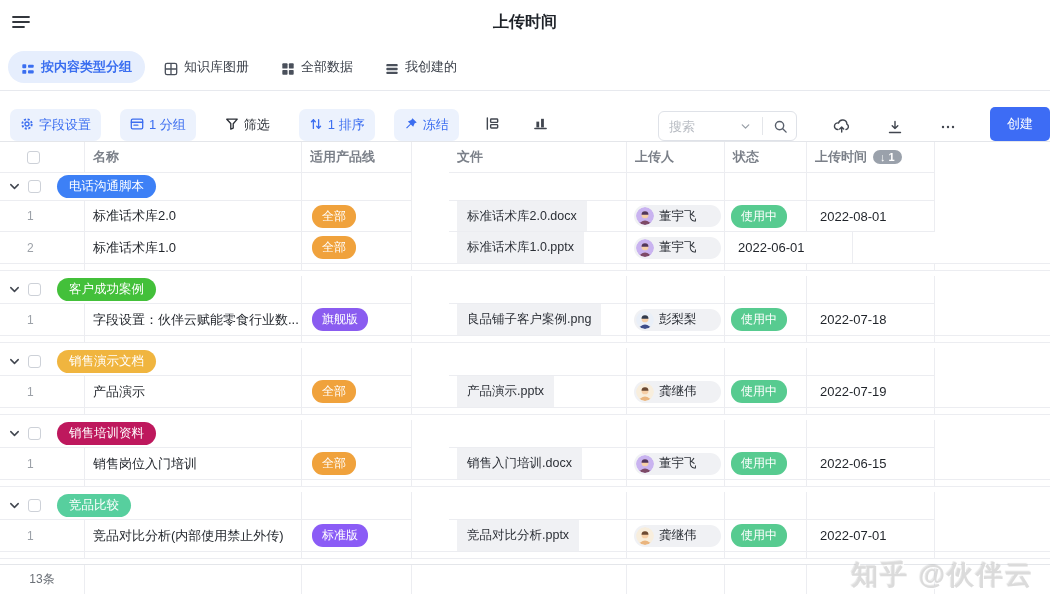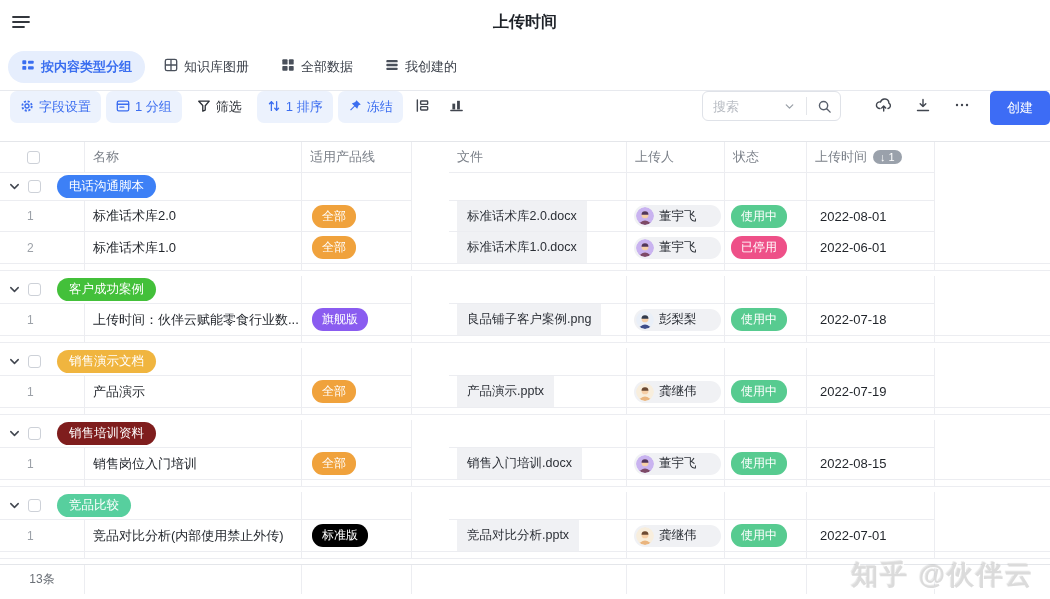--- a/index.html
+++ b/index.html
@@ -8,48 +8,48 @@
     width:1050px; height:599px; overflow:hidden; position:relative;
     background:#fff; color:#1f2329;
     font-family:"Liberation Sans", sans-serif;
   }
   
   .topbar { height:44px; position:relative; display:flex; align-items:center; justify-content:center; }
   .hamburger { position:absolute; left:12px; top:15px; width:18px; height:14px; cursor:pointer; }
   .page-title { font-size:16px; font-weight:700; }
   
   .tabs { height:47px; display:flex; align-items:center; gap:6px; padding:0 8px; border-bottom:1px solid #e7e9ee; }
-  .tab { display:flex; align-items:flex-start; gap:6px; padding:7px 13px; border-radius:17px; font-size:13px; color:#3b404a; cursor:pointer; white-space:nowrap; }
+  .tab { display:flex; align-items:flex-end; gap:6px; padding:7px 13px; border-radius:17px; font-size:13px; color:#3b404a; cursor:pointer; white-space:nowrap; }
   .tab .ticon { display:flex; color:#4a505b; }
   .tab.active { background:#e6eefd; color:#3a6ef0; font-weight:700; }
   .tab.active .ticon { color:#3a6ef0; }
   
-  .toolbar { height:51px; display:flex; align-items:flex-start; gap:5px; padding:0 0 0 10px; border-bottom:1px solid #e4e6ea; }
+  .toolbar { height:51px; display:flex; align-items:flex-end; gap:19px; padding:0 0 0 10px; border-bottom:1px solid #e4e6ea; }
   .tbtn { display:flex; align-items:center; gap:5px; padding:7px 10px; border-radius:7px; font-size:13px; color:#2b2f36; cursor:pointer; white-space:nowrap; }
   .tbtn.blue { background:#ecf2fd; color:#3c6ef0; }
   .tbtn.icononly { padding:7px 7px; color:#41464f; }
   .spacer { flex:1; }
-  .searchbox { display:flex; align-items:center; height:30px; border:1px solid #dfe2e8; border-radius:6px; background:#fff; margin-right:20px; }
+  .searchbox { display:flex; align-items:center; height:30px; border:1px solid #dfe2e8; border-radius:6px; background:#fff; margin-right:8px; }
   .searchbox input { border:none; outline:none; width:72px; font-size:13px; padding:0 0 0 10px; color:#2b2f36; background:transparent; }
   .searchbox input::placeholder { color:#b7bbc2; }
   .sdivider { width:1px; height:18px; background:#e4e6ea; margin:0 2px; }
   .sbtn { display:flex; align-items:center; padding:0 8px; color:#585f6b; cursor:pointer; }
   .iconbtn { display:flex; align-items:center; padding:6px 9px; color:#41464f; cursor:pointer; }
   .create-btn { margin-left:6px; height:34px; padding:0 17px; border:none; border-radius:5px; background:#3d6cf5; color:#fff; font-size:13px; font-family:inherit; cursor:pointer; }
   
   .table { font-size:13px; }
   .row { display:flex; align-items:center; }
   .cell { height:100%; display:flex; align-items:center; border-right:1px solid #ecedf1; border-bottom:1px solid #ecedf1; overflow:hidden; }
   .c0 { width:85px; } .c1 { width:217px; } .c2 { width:110px; } .c3 { width:178px;margin-left:37px; }
   .c4 { width:98px; } .c5 { width:82px;align-items:center; } .c6 { width:128px; } .c7 { flex:1; border:none; }
   .cmerge { width:302px; }
   .nbb { border-bottom:none; }
   .thead { height:31px; color:#7b8089; }
   .thead .c0 { padding-left:27px; }
-  .hpad { padding-left:8px; }
+  .hpad { padding-left:8px;font-weight:bold; }
   .grow { height:28px; }
   .drow { height:31px; }
   .strip { height:8px; border-top:1px solid #ecedf1; border-bottom:1px solid #ecedf1; }
   .strip .cell { border-bottom:none; }
   .gap { height:5px; }
   .tfoot { height:30px; display:flex; border-top:1px solid #e4e6ea; color:#6b7077; font-size:12px; }
   .tfoot .cell { border-bottom:none; }
   .tfoot .c0 { justify-content:center; }
   .rownum { width:100%; padding-left:27px; color:#9ca1a8; font-size:12px; }
   .namecell { padding-left:8px; white-space:nowrap; overflow:hidden; text-overflow:ellipsis; }
@@ -308,43 +308,40 @@
       </div>
       <div class="row drow">
         <div class="cell c0 nbb">
           <span class="rownum">2</span>
         </div>
         <div class="cell c1 namecell nbb">标准话术库1.0</div>
         <div class="cell c2 nbb">
           <span class="pill ml10" style="background: rgb(240, 162, 60);">全部</span>
         </div>
         <div class="cell c3 nbb">
-          <span class="graypill ml8">标准话术库1.0.docx</span>
+          <span class="graypill ml8">标准话术库1.0.pptx</span>
         </div>
         <div class="cell c4 nbb">
           <span class="userpill ml7">
             <svg width="18" height="18" viewBox="0 0 24 24">
               <defs>
                 <clipPath id="av1">
                   <circle cx="12" cy="12" r="12"></circle>
                 </clipPath>
               </defs>
               <g clip-path="url(#av1)">
                 <rect width="24" height="24" fill="#c9b3f0"></rect>
                 <path d="M4 26 a8 8 0 0 1 16 0 z" fill="#7d4a66"></path>
                 <circle cx="12" cy="10.5" r="4.6" fill="#f6cfa7"></circle>
                 <path d="M7.4 10.2 a4.6 4.6 0 0 1 9.2 0 z" fill="#50355c"></path>
               </g>
             </svg>
             <span class="uname">董宇飞</span>
           </span>
         </div>
-        <div class="cell c5 nbb">
-          <span class="pill ml6" style="background: rgb(238, 80, 136);">已停用</span>
-        </div>
         <div class="cell c6 datecell nbb">2022-06-01</div>
         <div class="cell c7"></div>
       </div>
       <div class="row strip">
         <div class="cell c0"></div>
         <div class="cell c1"></div>
         <div class="cell c2"></div>
         <div class="cell c3"></div>
         <div class="cell c4"></div>
         <div class="cell c5"></div>
@@ -366,21 +363,21 @@
         <div class="cell c3"></div>
         <div class="cell c4"></div>
         <div class="cell c5"></div>
         <div class="cell c6"></div>
         <div class="cell c7"></div>
       </div>
       <div class="row drow">
         <div class="cell c0 nbb">
           <span class="rownum">1</span>
         </div>
-        <div class="cell c1 namecell nbb">上传时间：伙伴云赋能零食行业数...</div>
+        <div class="cell c1 namecell nbb">字段设置：伙伴云赋能零食行业数...</div>
         <div class="cell c2 nbb">
           <span class="pill ml10" style="background: rgb(138, 92, 240);">旗舰版</span>
         </div>
         <div class="cell c3 nbb">
           <span class="graypill ml8">良品铺子客户案例.png</span>
         </div>
         <div class="cell c4 nbb">
           <span class="userpill ml7">
             <svg width="18" height="18" viewBox="0 0 24 24">
               <defs>
@@ -479,21 +476,21 @@
       </div>
       <div class="row gap"></div>
       <div class="row grow">
         <div class="cell cmerge">
           <span class="gchev">
             <svg width="13" height="13" viewBox="0 0 14 14" fill="none" stroke="#41464f" stroke-width="1.6" stroke-linecap="round" stroke-linejoin="round">
               <path d="M3 5 l4 4 4 -4"></path>
             </svg>
           </span>
           <span class="cb"></span>
-          <span class="gpill" style="background: #7f1d1d;">销售培训资料</span>
+          <span class="gpill" style="background: #be185d;">销售培训资料</span>
         </div>
         <div class="cell c2"></div>
         <div class="cell c3"></div>
         <div class="cell c4"></div>
         <div class="cell c5"></div>
         <div class="cell c6"></div>
         <div class="cell c7"></div>
       </div>
       <div class="row drow">
         <div class="cell c0 nbb">
@@ -520,21 +517,21 @@
                 <circle cx="12" cy="10.5" r="4.6" fill="#f6cfa7"></circle>
                 <path d="M7.4 10.2 a4.6 4.6 0 0 1 9.2 0 z" fill="#50355c"></path>
               </g>
             </svg>
             <span class="uname">董宇飞</span>
           </span>
         </div>
         <div class="cell c5 nbb">
           <span class="pill ml6" style="background: rgb(87, 203, 144);">使用中</span>
         </div>
-        <div class="cell c6 datecell nbb">2022-08-15</div>
+        <div class="cell c6 datecell nbb">2022-06-15</div>
         <div class="cell c7"></div>
       </div>
       <div class="row strip">
         <div class="cell c0"></div>
         <div class="cell c1"></div>
         <div class="cell c2"></div>
         <div class="cell c3"></div>
         <div class="cell c4"></div>
         <div class="cell c5"></div>
         <div class="cell c6"></div>
@@ -557,21 +554,21 @@
         <div class="cell c5"></div>
         <div class="cell c6"></div>
         <div class="cell c7"></div>
       </div>
       <div class="row drow">
         <div class="cell c0 nbb">
           <span class="rownum">1</span>
         </div>
         <div class="cell c1 namecell nbb">竞品对比分析(内部使用禁止外传)</div>
         <div class="cell c2 nbb">
-          <span class="pill ml10" style="background: #000000;">标准版</span>
+          <span class="pill ml10" style="background: #8b5cf6;">标准版</span>
         </div>
         <div class="cell c3 nbb">
           <span class="graypill ml8">竞品对比分析.pptx</span>
         </div>
         <div class="cell c4 nbb">
           <span class="userpill ml7">
             <svg width="18" height="18" viewBox="0 0 24 24">
               <defs>
                 <clipPath id="av5">
                   <circle cx="12" cy="12" r="12"></circle>

